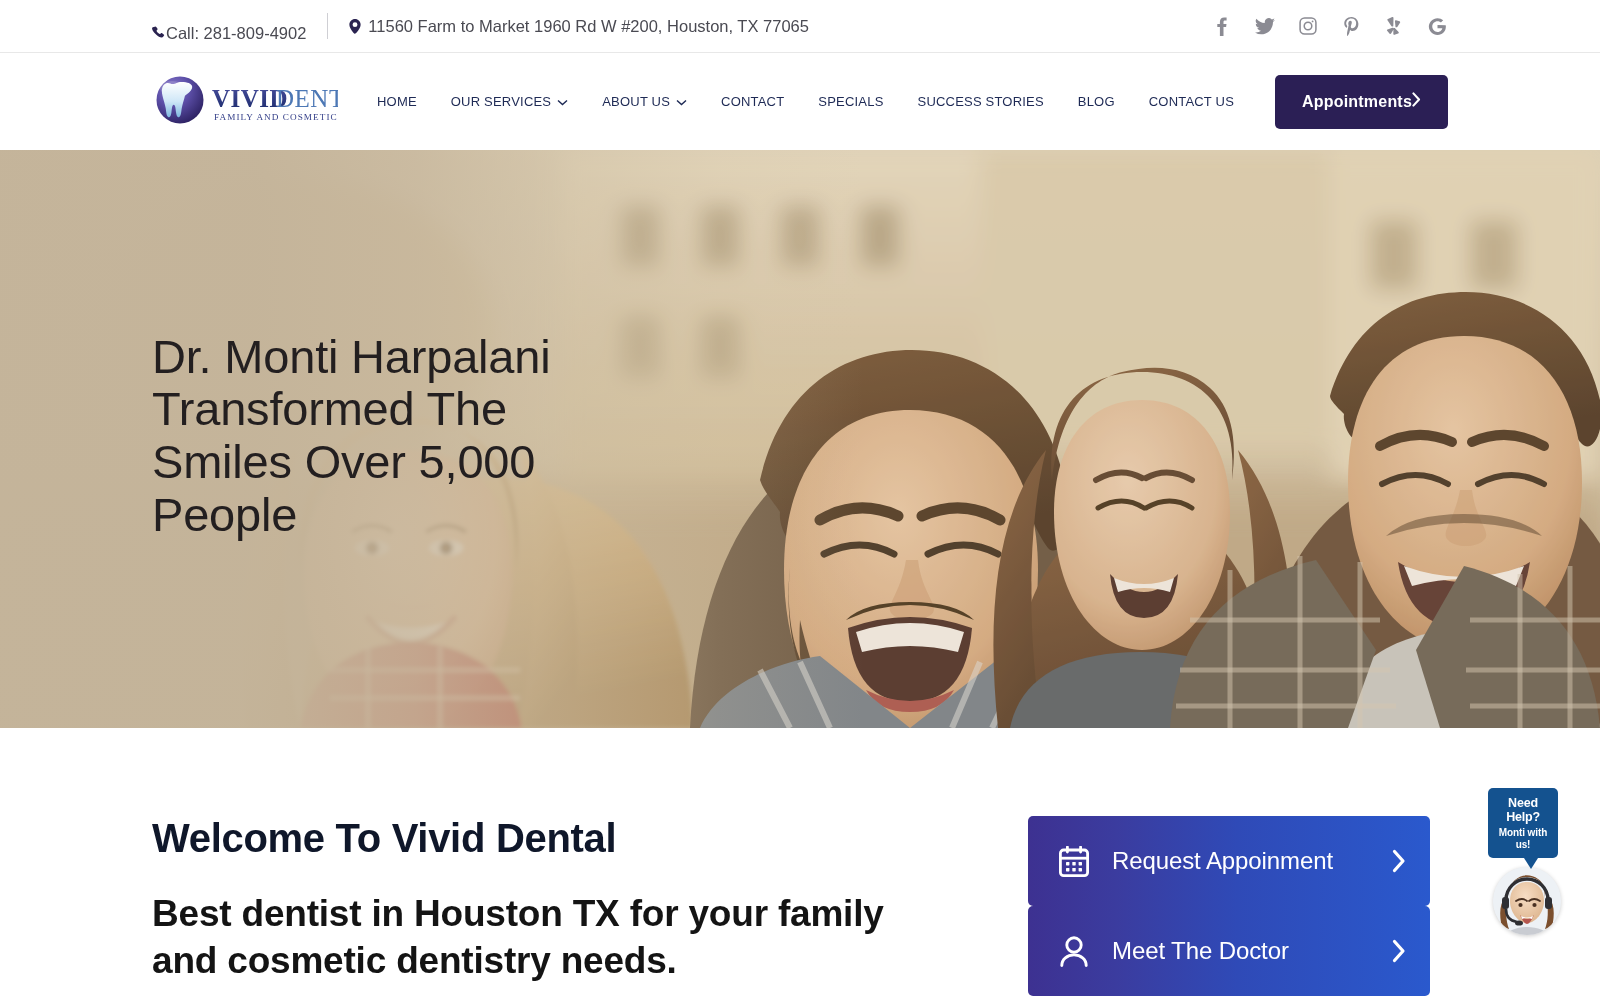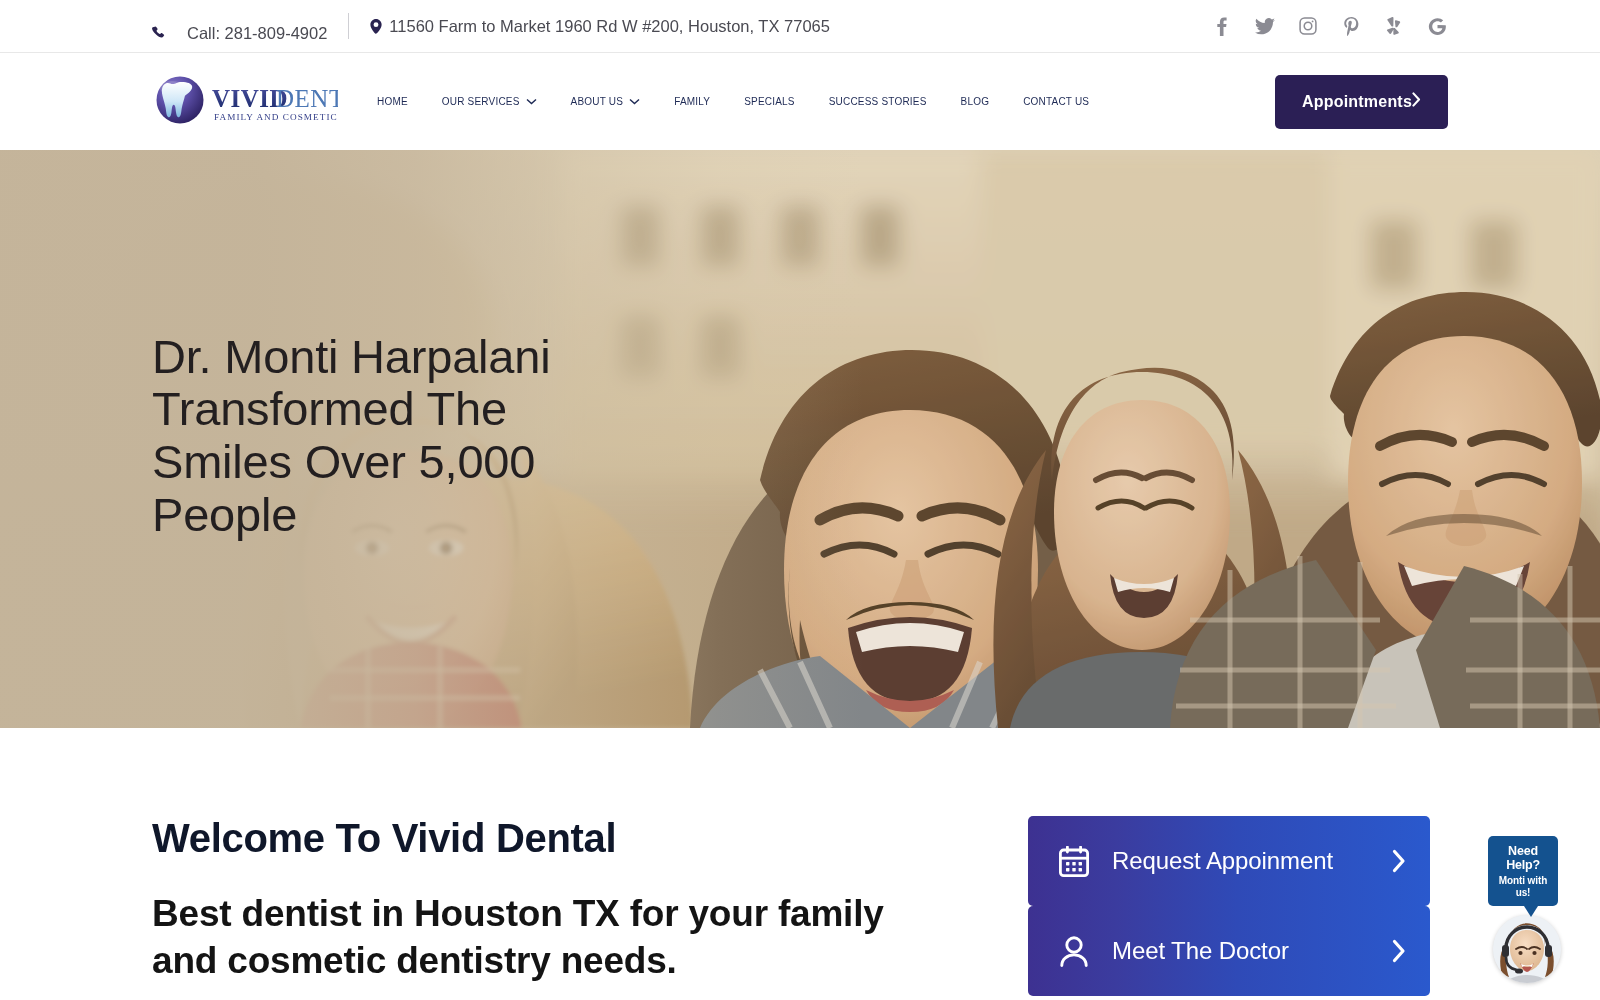--- a/index.html
+++ b/index.html
@@ -16,21 +16,21 @@
   .topbar {
     height:53px;
     background:#ffffff;
     border-bottom:1px solid #e8e8e8;
     display:flex;
     align-items:center;
     padding:0 152px 0 152px;
     position:relative;
   }
   .topbar-left { display:flex; align-items:center; font-size:16.5px; color:#4a4a52; }
-  .tb-phone { display:flex; align-items:center; gap:21px; color:#4a4a52; text-decoration:none; white-space:nowrap;margin-top:14px;}
+  .tb-phone { display:flex; align-items:center; gap:0; color:#4a4a52; text-decoration:none; white-space:nowrap;margin-top:14px;}
   .tb-addr  { display:flex; align-items:center; gap:7px; color:#4a4a52; text-decoration:none; white-space:nowrap;}
   .tb-divider { width:1px; height:26px; background:#cfcfd4; margin:0 21px; }
   .tb-icon { color:#2a2350; display:inline-flex; align-items:center; }
   .topbar-social { margin-left:auto; display:flex; align-items:center; gap:21px; }
   .soc {
     width:22px; height:22px; display:inline-flex; align-items:center; justify-content:center;
     color:#8b8b93; cursor:pointer;
   }
   .soc svg { display:block; }
 
@@ -48,21 +48,21 @@
   .logo svg { display:block; }
 
   .mainnav {
     display:flex; align-items:center; gap:0;
     margin-left:22px;
   }
   .nav-item {
     position:relative;
     display:flex; align-items:center; gap:6px;
     padding:0 17px;
-    font-size:10px;
+    font-size:13px;
     letter-spacing:.2px;
     color:#1e2a55;
     text-decoration:none;
     white-space:nowrap;
     cursor:pointer;
     font-weight:400;
   }
   .caret { display:inline-block; }
 
   .appt-btn {
@@ -168,21 +168,21 @@
     font-size:24px;
     letter-spacing:-.1px;
     flex:1 1 auto;
   }
   .cta-arrow { flex:none; display:flex; align-items:center; }
 
   
   .chat-widget {
     position:absolute;
     left:1488px;
-    top:836px;
+    top:788px;
     width:78px;
     cursor:pointer;
     z-index:50;
   }
   .chat-bubble {
     width:70px;
     background:#14528f;
     border-radius:5px;
     padding:8px 4px 7px;
     text-align:center;
@@ -311,21 +311,21 @@
     </a>
     <a class="nav-item" href="#">
       <span>ABOUT US</span>
       <span class="caret">
         <svg width="11" height="7" viewBox="0 0 11 7" fill="none" stroke="currentColor" stroke-width="1.4">
             <path d="M1 1.4 5.5 5.6 10 1.4"></path>
           </svg>
       </span>
     </a>
     <a class="nav-item" href="#">
-      <span>FAMILY</span>
+      <span>CONTACT</span>
     </a>
     <a class="nav-item" href="#">
       <span>SPECIALS</span>
     </a>
     <a class="nav-item" href="#">
       <span>SUCCESS STORIES</span>
     </a>
     <a class="nav-item" href="#">
       <span>BLOG</span>
     </a>

